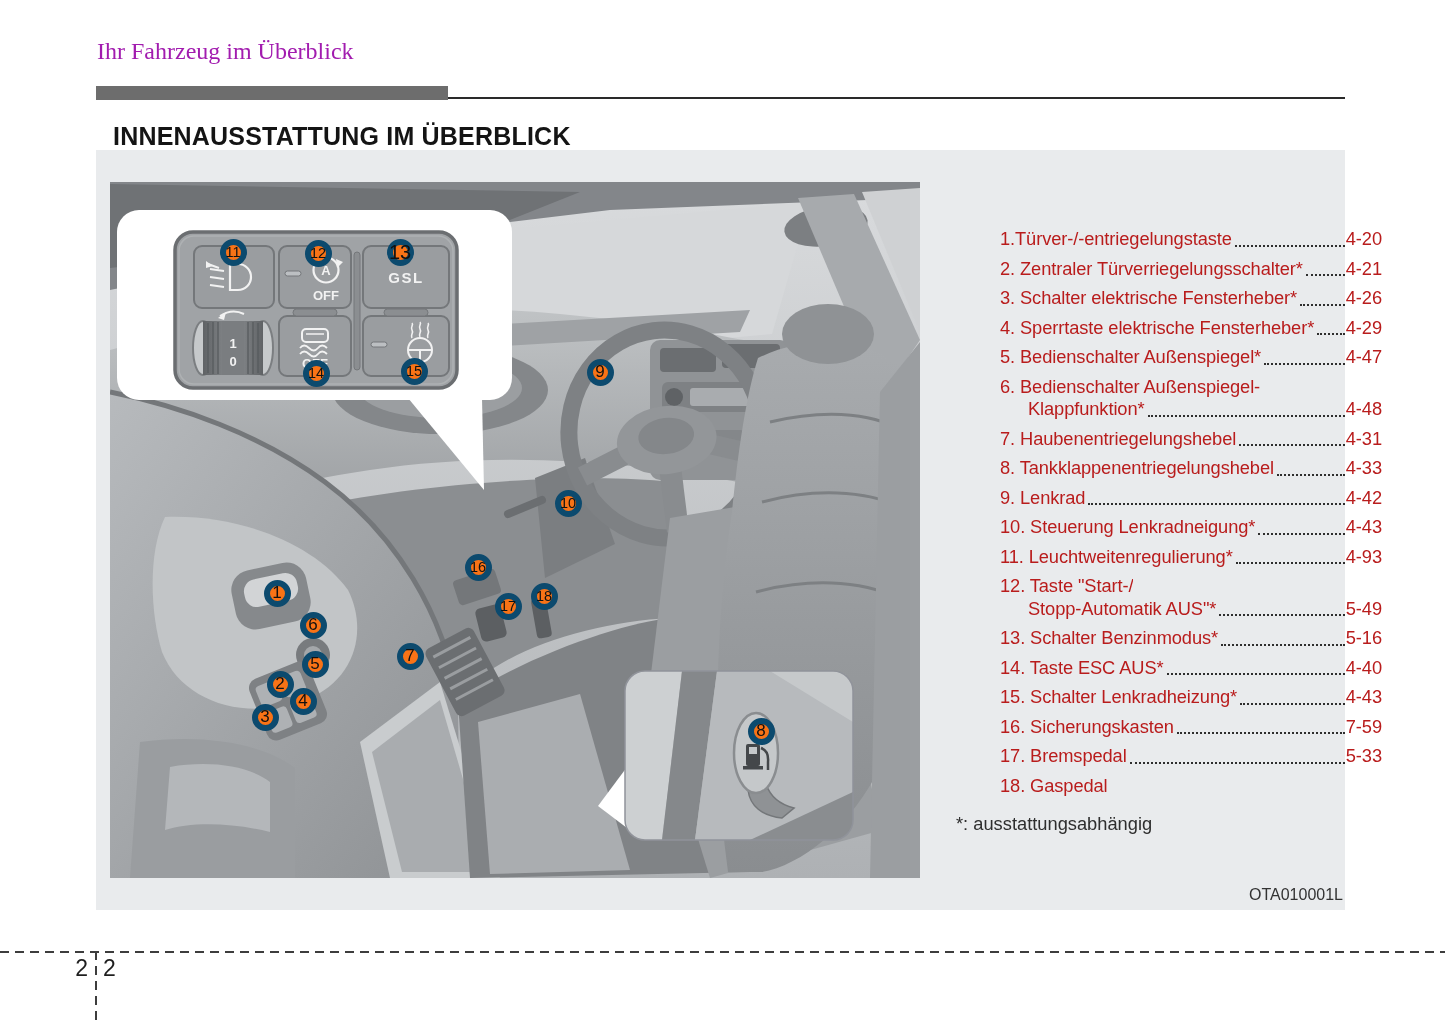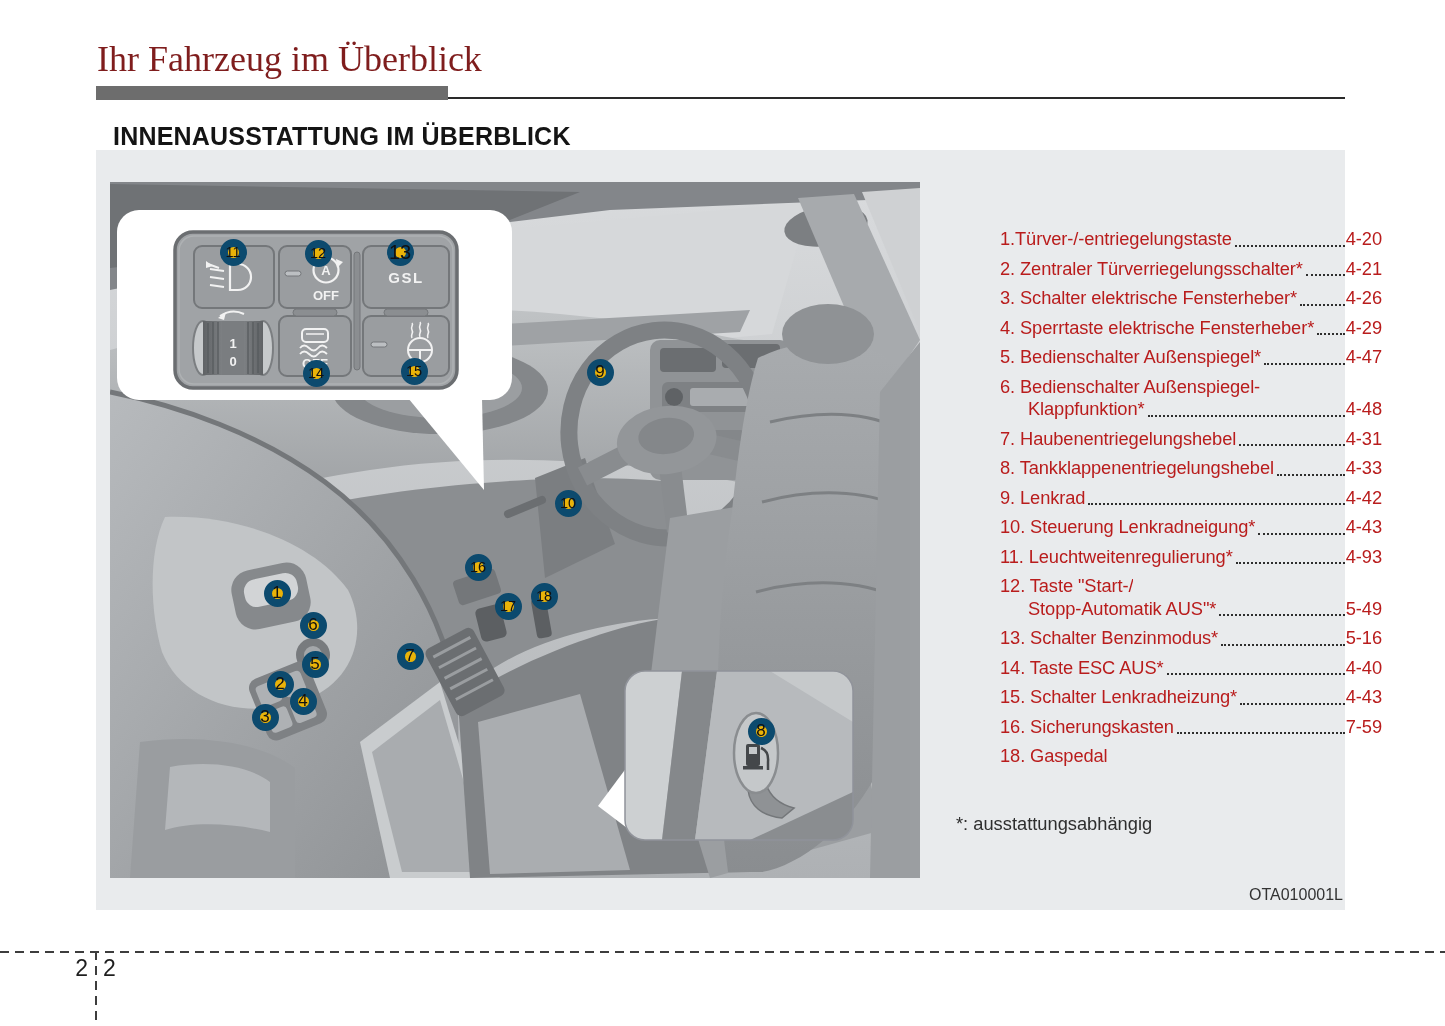--- a/index.html
+++ b/index.html
@@ -2,37 +2,37 @@
 <html><head>
 <meta charset="utf-8">
 <style>
   html,body{margin:0;padding:0;}
   body{
     width:1445px;height:1026px;position:relative;background:#ffffff;
     font-family:"Liberation Sans",sans-serif;overflow:hidden;
   }
   .running-head{
     position:absolute;left:97px;top:38px;
-    font-family:"Liberation Serif",serif;font-size:36px;color:#7f1d1d;
+    font-family:"Liberation Serif",serif;font-size:24px;color:#a21caf;
   }
   .head-bar{position:absolute;left:96px;top:86px;width:352px;height:14px;background:#6d6d6d;}
   .head-rule{position:absolute;left:448px;top:97px;width:897px;height:2px;background:#2a2a2a;}
   .section-title{
     position:absolute;left:97px;top:106px;margin:16px;
     font-size:25px;font-weight:bold;color:#141414;letter-spacing:.2px;
   }
   .content-box{
     position:absolute;left:96px;top:150px;width:1249px;height:760px;
     background:#e9ebed;
   }
   .photo{position:absolute;left:14px;top:32px;width:810px;height:696px;}
   .photo svg{position:absolute;left:0;top:0;}
   .callout{
     position:absolute;width:27px;height:27px;border-radius:50%;
-    background:#eab308;border:8px solid #0c4a6e;box-sizing:border-box;
+    background:#f97316;border:6px solid #0c4a6e;box-sizing:border-box;
     display:flex;align-items:center;justify-content:center;
     color:#111;font-weight:400;z-index:5;
   }
   .toc{
     position:absolute;left:904px;top:38px;width:382px;
     font-size:18.3px;color:#b91c1c;letter-spacing:-0.1px;margin-top:40px;
   }
   .toc-item{margin-bottom:7px;}
   .toc-line{display:flex;align-items:flex-end;line-height:22.5px;white-space:nowrap;}
   .toc-line2{padding-left:28px;}
@@ -408,20 +408,27 @@
       </div>
       <div class="toc-item">
         <div class="toc-line">
           <span class="toc-text">16. Sicherungskasten</span>
           <span class="leader"></span>
           <span class="toc-page">7-59</span>
         </div>
       </div>
       <div class="toc-item">
         <div class="toc-line">
+          <span class="toc-text">17. Bremspedal</span>
+          <span class="leader"></span>
+          <span class="toc-page">5-33</span>
+        </div>
+      </div>
+      <div class="toc-item">
+        <div class="toc-line">
           <span class="toc-text">18. Gaspedal</span>
         </div>
       </div>
     </div>
   <div class="footnote">*: ausstattungsabhängig</div>
   <div class="image-code">OTA010001L</div>
 </div>
 
 <div class="dash-h"></div>
 <div class="dash-v"></div>

